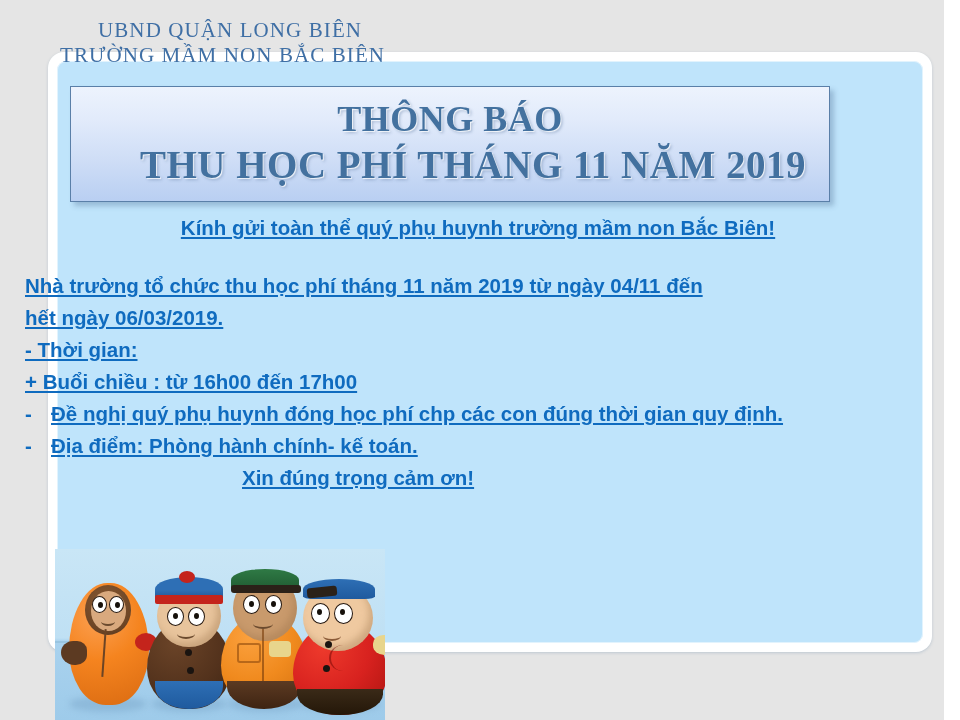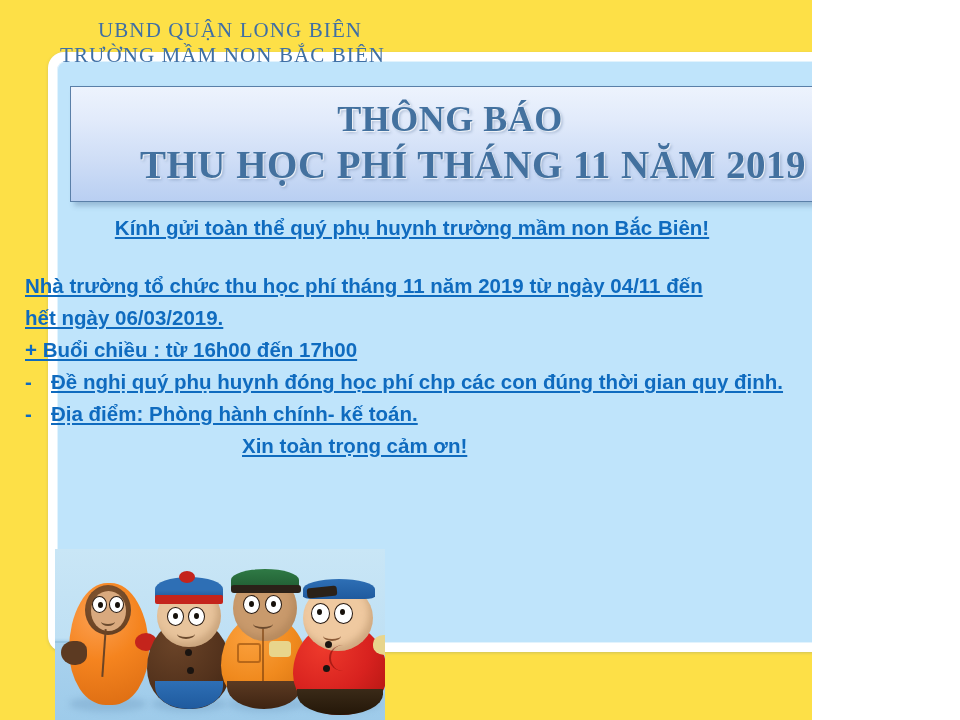--- a/index.html
+++ b/index.html
@@ -8,23 +8,23 @@
   }
   body {
     width: 960px;
     height: 720px;
     overflow: hidden;
     font-family: "Liberation Sans", sans-serif;
   }
 
   #poster {
     position: relative;
-    width: 812px;
+    width: 944px;
     height: 720px;
-    background: #fde047;
+    background: #e5e5e5;
     overflow: hidden;
   }
 
   
   #frame {
     position: absolute;
     left: 48px;
     top: 52px;
     width: 884px;
     height: 600px;
@@ -203,24 +203,25 @@
 
   <div id="banner">
     <div class="t-line t1">THÔNG BÁO</div>
     <div class="t-line t2">THU HỌC PHÍ THÁNG 11 NĂM  2019</div>
   </div>
 
   <div id="body-text">
     <div class="greet">Kính gửi toàn thể quý phụ huynh trường mầm non Bắc Biên!</div>
     <div class="para">Nhà trường tổ chức thu học phí tháng 11 năm 2019 từ ngày 04/11 đến</div>
     <div class="para">hết ngày 06/03/2019.</div>
+    <div class="line">-    Thời gian:</div>
     <div class="line">+ Buổi chiều : từ 16h00 đến 17h00</div>
     <div class="indent"><span class="dash">-</span><span>Đề nghị quý phụ huynh đóng học phí chp các con đúng thời gian quy định.</span></div>
     <div class="indent"><span class="dash">-</span><span>Địa điểm: Phòng hành chính- kế toán.</span></div>
-    <div class="thanks">Xin toàn trọng cảm ơn!</div>
+    <div class="thanks">Xin đúng trọng cảm ơn!</div>
   </div>
 
   <div id="photo">
     <div class="floor-line"></div>
 
     <div class="shadow-pool" style="left:14px; width:78px;"></div>
     <div class="shadow-pool" style="left:96px; width:76px;"></div>
     <div class="shadow-pool" style="left:172px; width:76px;"></div>
     <div class="shadow-pool" style="left:244px; width:82px;"></div>
 

